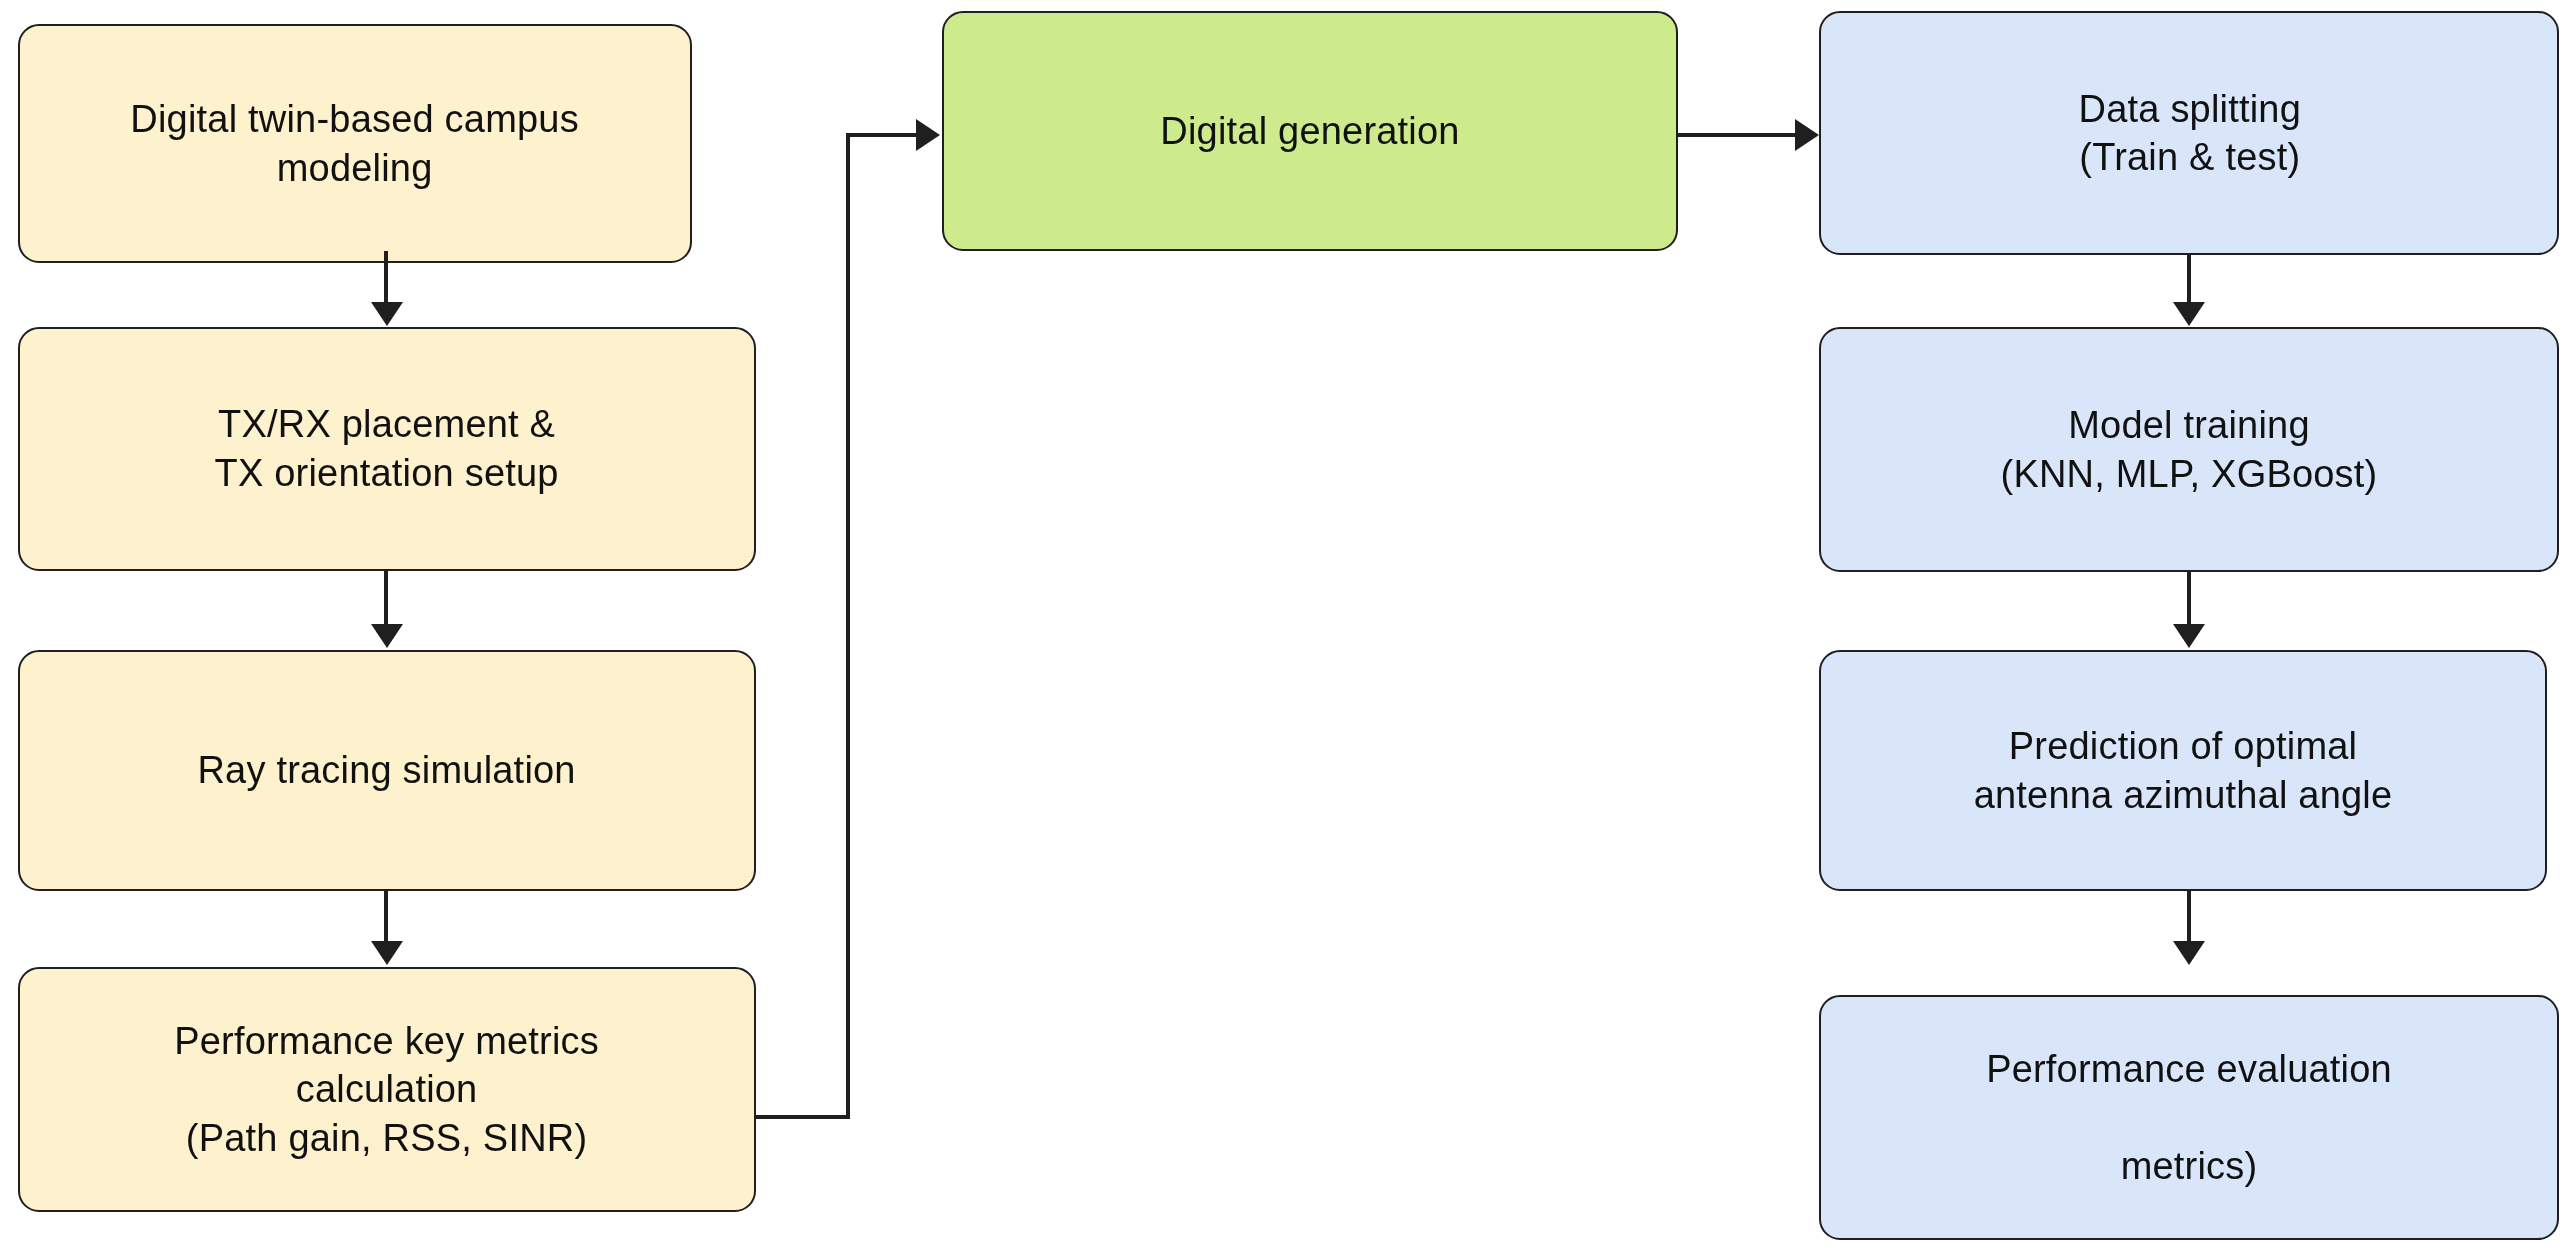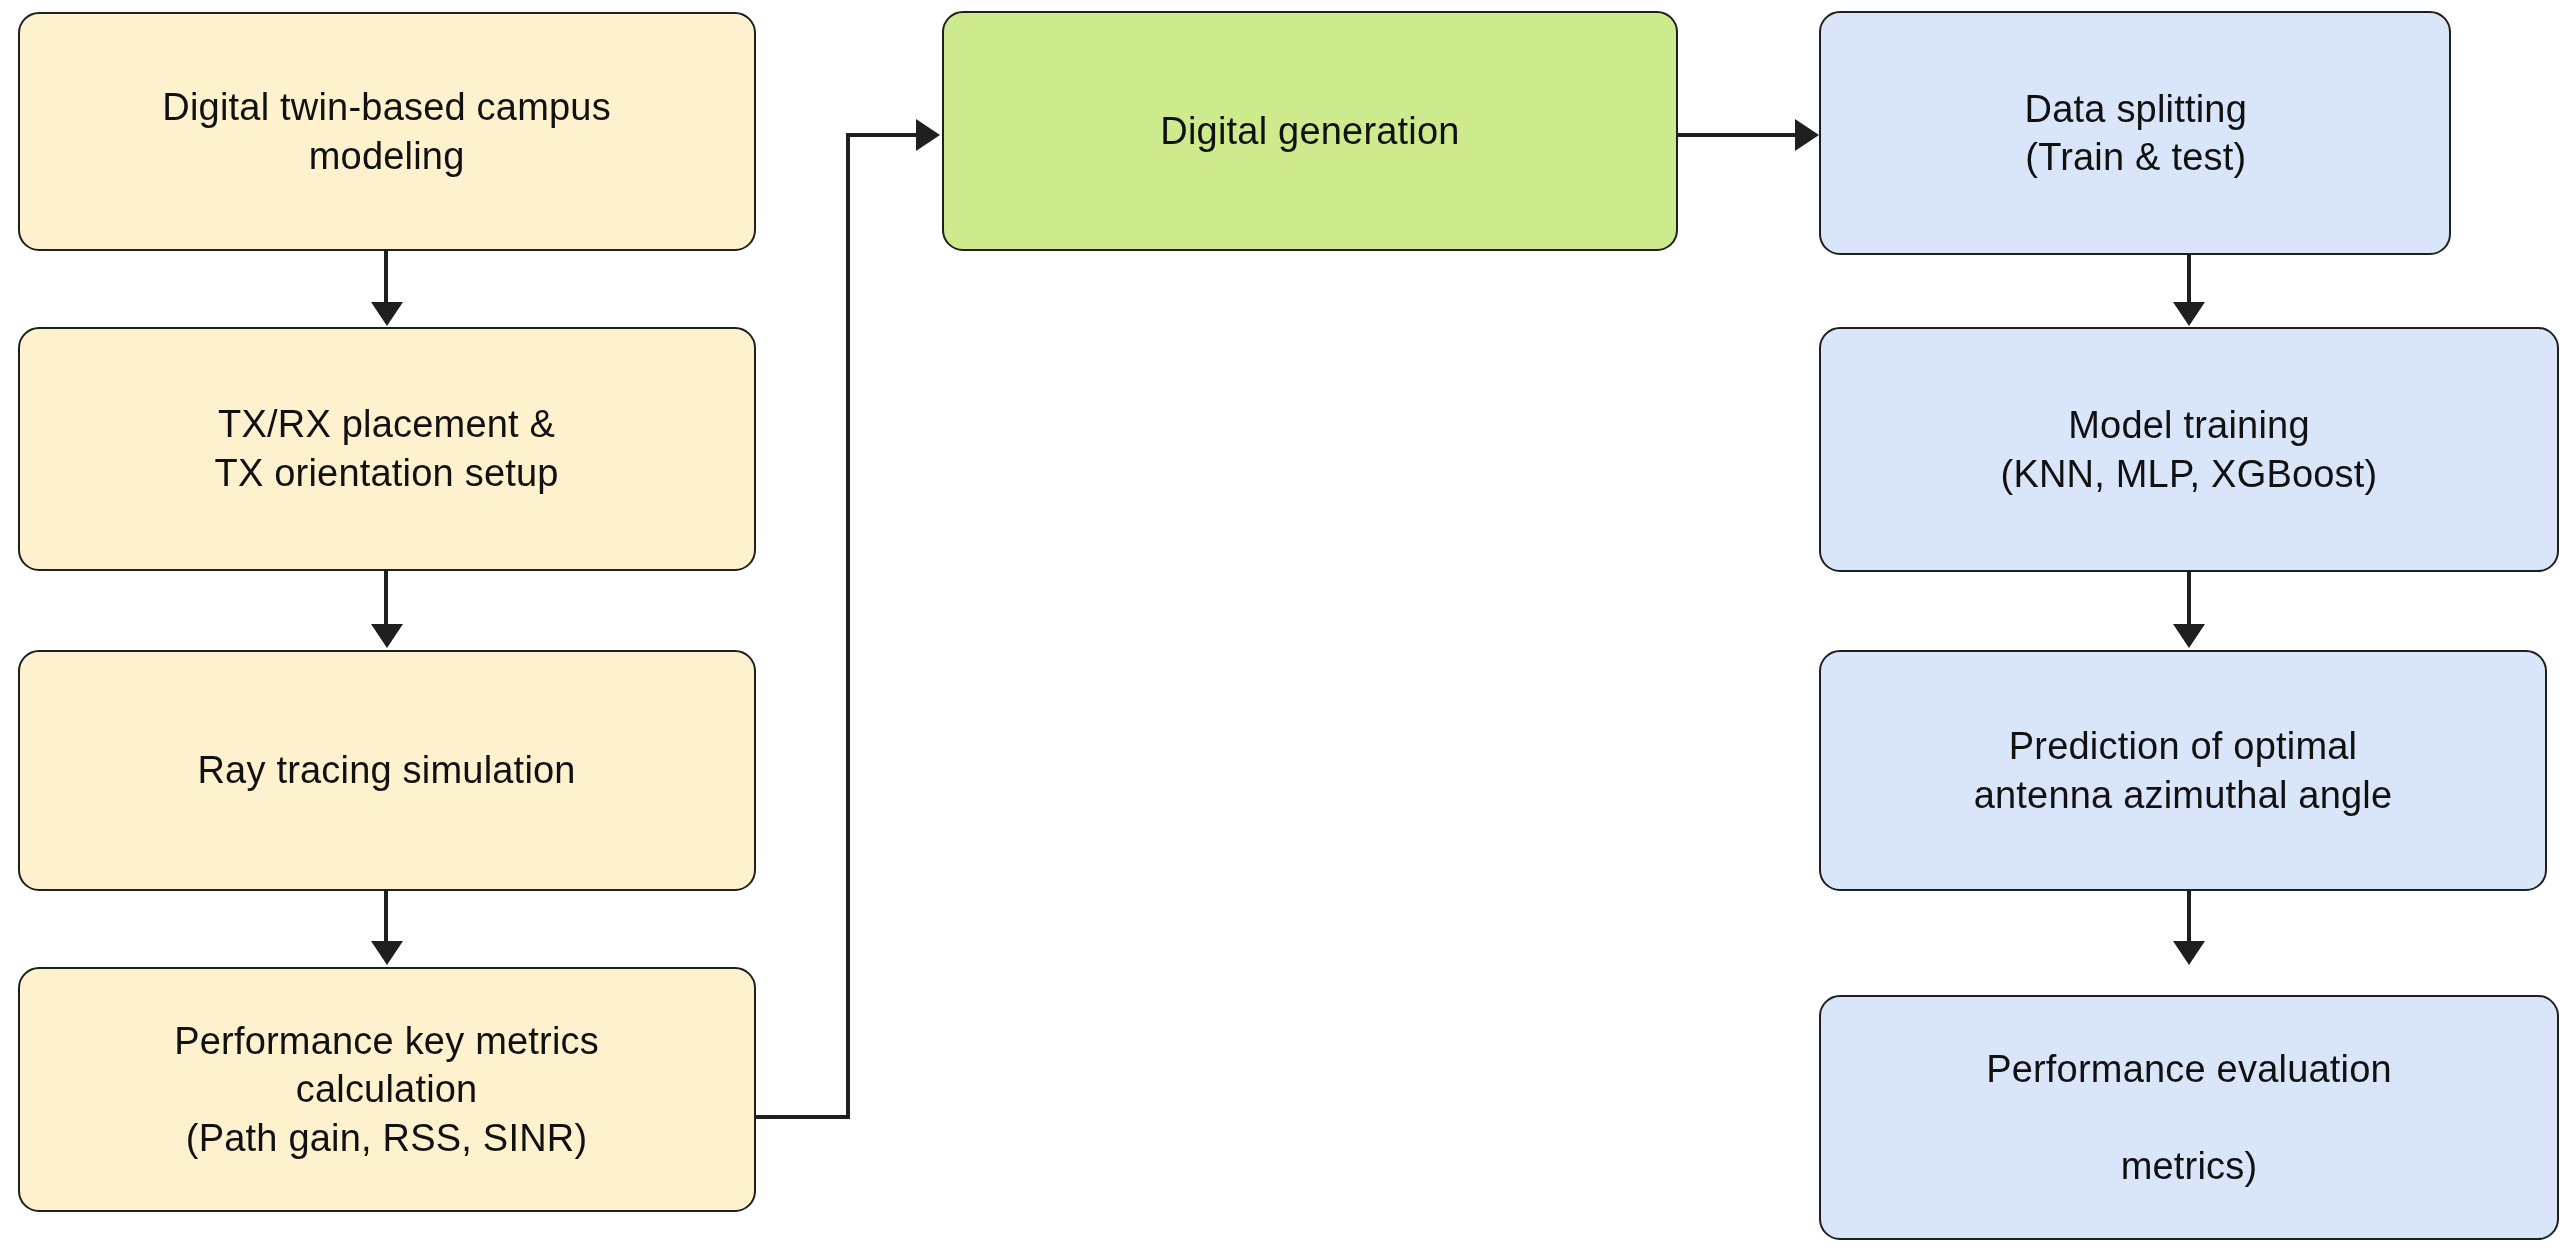--- a/index.html
+++ b/index.html
@@ -46,21 +46,21 @@
     border-left:24px solid #1f1f1f;
   }
 
   .sup{font-size:0.62em;vertical-align:super;line-height:0;}
 </style>
 </head>
 <body>
 
 <div id="stage">
 
-  <div class="node cream" style="left:17.6px;top:12px;width:738px;height:239px;">Digital twin-based campus
+  <div class="node cream" style="left:17.6px;top:24px;width:674px;height:239px;">Digital twin-based campus
 modeling</div>
 
   <div class="node cream" style="left:17.6px;top:327px;width:738px;height:244px;">TX/RX placement &amp;
 TX orientation setup</div>
 
   <div class="node cream" style="left:17.6px;top:650px;width:738px;height:241px;">Ray tracing simulation</div>
 
   <div class="node cream" style="left:17.6px;top:967px;width:738px;height:245px;">Performance key metrics
 calculation
 (Path gain, RSS, SINR)</div>
@@ -77,21 +77,21 @@
   <div class="hline" style="left:754px;top:1115px;width:96px;"></div>
   <div class="vline" style="left:846px;top:133px;height:985px;"></div>
   <div class="hline" style="left:846px;top:133px;width:72px;"></div>
   <div class="arrow-right" style="left:916px;top:119px;"></div>
 
   <div class="node green" style="left:942px;top:11.2px;width:736px;height:240px;">Digital generation</div>
 
   <div class="hline" style="left:1678px;top:133px;width:120px;"></div>
   <div class="arrow-right" style="left:1795px;top:119px;"></div>
 
-  <div class="node blue" style="left:1819px;top:11.2px;width:632px;height:244px;padding-left:16px;">Data splitting
+  <div class="node blue" style="left:1819px;top:11.2px;width:740px;height:244px;padding-left:16px;">Data splitting
 (Train &amp; test)</div>
 
   <div class="node blue" style="left:1819px;top:327px;width:740px;height:245px;">Model training
 (KNN, MLP, XGBoost)</div>
 
   <div class="node blue" style="left:1819px;top:650px;width:728px;height:241px;">Prediction of optimal
 antenna azimuthal angle</div>
 
   <div class="node blue" style="left:1819px;top:967px;width:740px;height:245px;margin-top:28px;">
     <div style="width:100%;">

